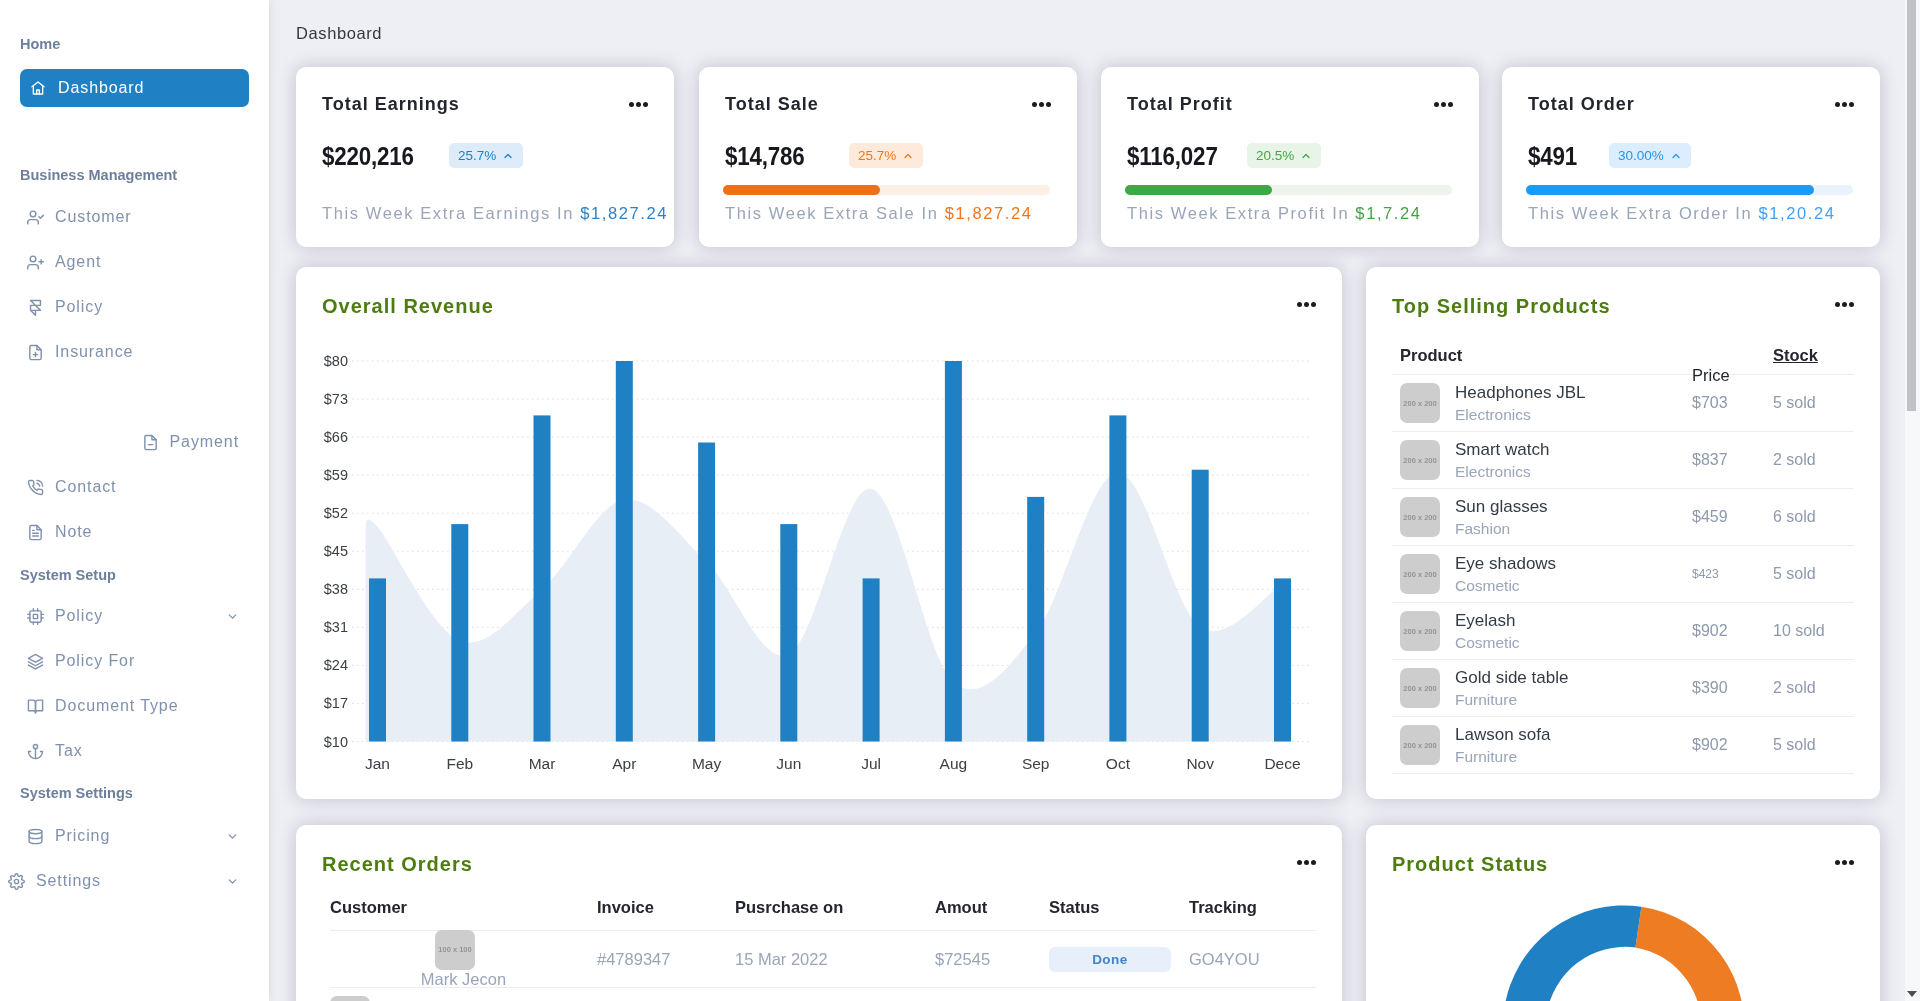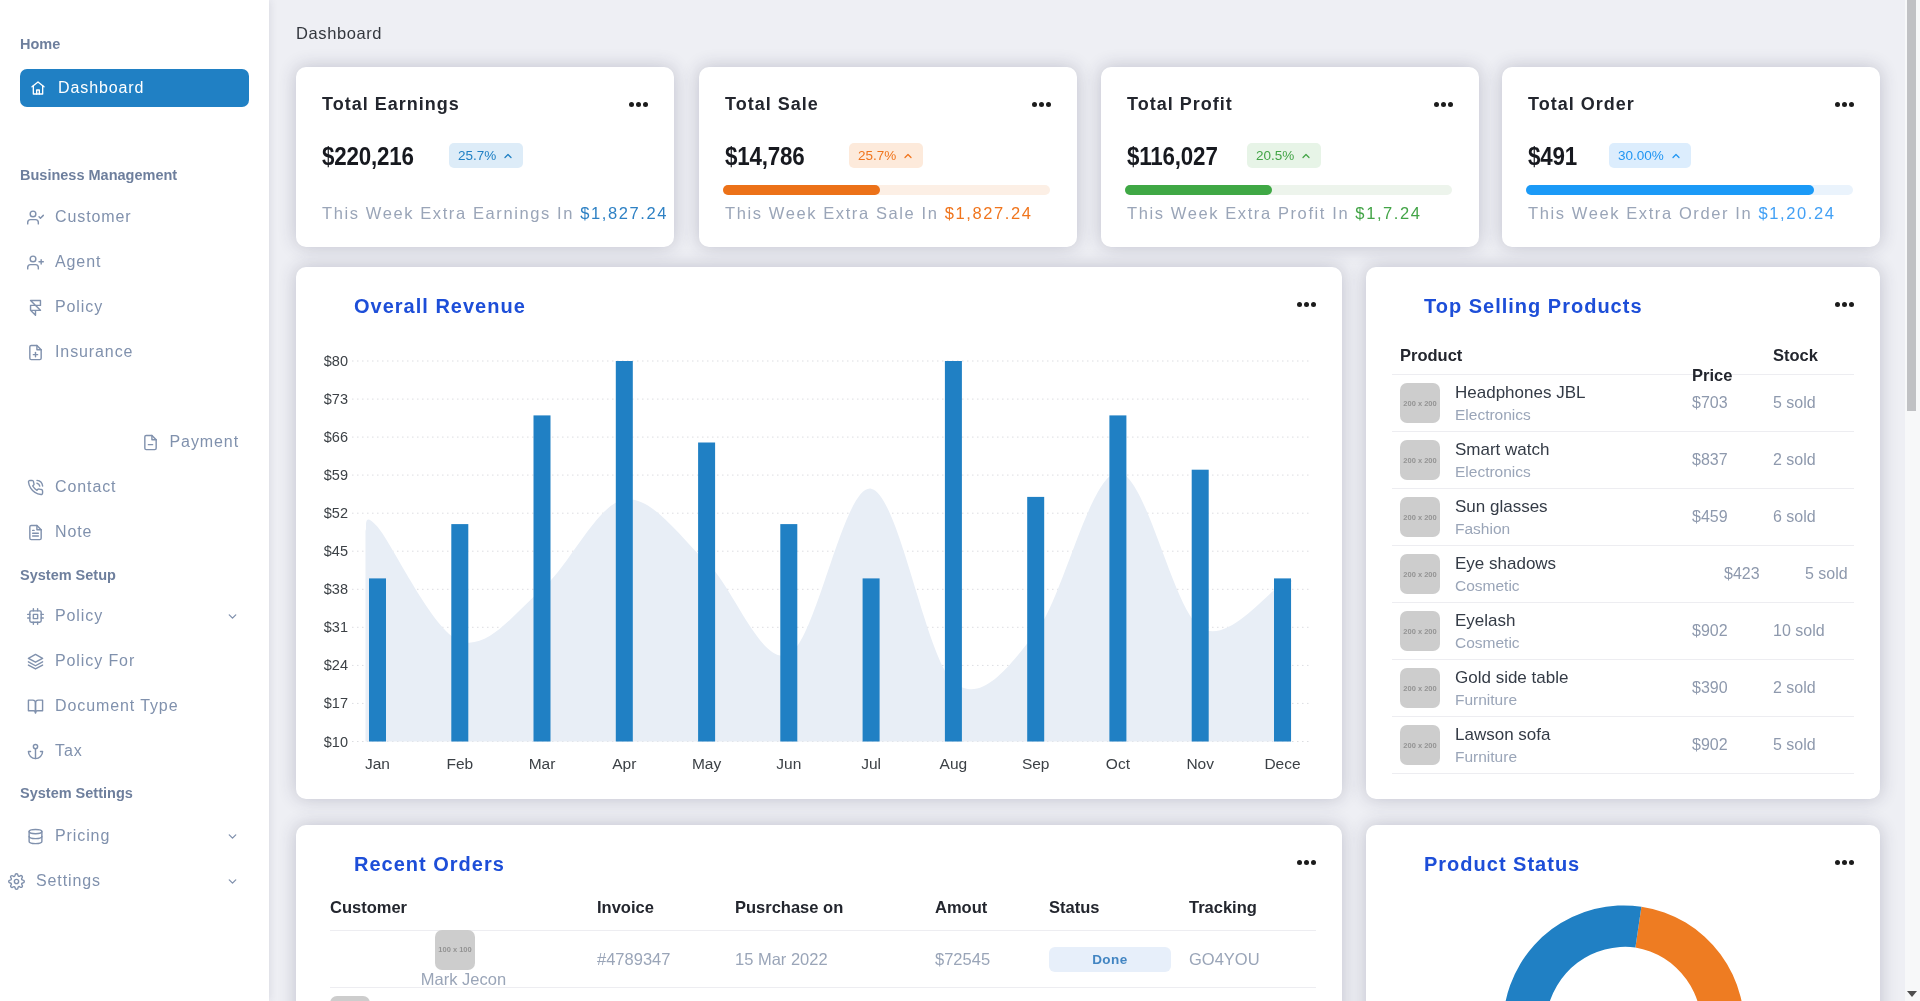--- a/index.html
+++ b/index.html
@@ -8,21 +8,21 @@
 .sec-label { position:absolute; left:20px; font-size:14.5px; font-weight:bold; color:#6e7f9d; }
 .nav-item { position:absolute; left:0; width:270px; display:flex; align-items:center; height:38px; padding:0 31px 0 27px; color:#8091ad; font-size:16px; letter-spacing:.9px; }
 .nav-item svg { width:17px; height:17px; margin-right:11px; flex:none; }
 .chev { margin-left:auto; width:13px !important; height:13px !important; margin-right:0 !important; }
 .nav-active { position:absolute; left:20px; width:229px; display:flex; align-items:center; background:#2080c4; color:#fff; border-radius:7px; padding:0 0 0 10px; height:38px; font-size:16px; letter-spacing:.9px; }
 .nav-active svg { width:16px; height:16px; margin-right:12px; }
 .main { position:absolute; left:271px; top:0; width:1649px; height:1001px; }
 .crumb { position:absolute; left:25px; top:24px; font-size:16.5px; color:#33373e; font-weight:500; letter-spacing:.6px; }
 .card { position:absolute; top:67px; width:378px; height:180px; background:#fff; border-radius:10px; box-shadow:0 0 18px rgba(44,46,78,.24); }
 .card h3 { font-size:18px; font-weight:600; color:#23262e; letter-spacing:1px; }
-.panel h3 { font-size:20px; font-weight:600; color:#1d4ed8; letter-spacing:1px;margin-left:32px; }
+.panel h3 { font-size:20px; font-weight:600; color:#4d7c0f; letter-spacing:1px; }
 .card h3 { position:absolute; left:26px; top:27px; }
 .dots { position:absolute; right:26px; top:35px; display:flex; gap:2.2px; }
 .dots i { width:5px; height:5px; border-radius:50%; background:#1c1c1c; }
 .val { position:absolute; display:inline-block; left:26px; top:74px; font-size:26px; font-weight:700; color:#17191f; letter-spacing:-.2px; transform:scaleX(.86); transform-origin:left center; }
 .badge { position:absolute; top:76px; display:inline-flex; align-items:center; height:25px; padding:0 9px; border-radius:5px; font-size:13.5px; font-weight:500; }
 .badge svg { width:12px; height:12px; margin-left:6px; }
 .pbar { position:absolute; left:24px; top:118px; width:327px; height:10px; border-radius:6px; }
 .pbar i { display:block; height:10px; border-radius:6px; }
 .sentence { position:absolute; left:26px; top:137px; font-size:16.5px; color:#9aa5b8; letter-spacing:1.6px; }
 .panel { position:absolute; background:#fff; border-radius:10px; box-shadow:0 0 18px rgba(44,46,78,.24); }
@@ -293,22 +293,22 @@
   <div class="panel" style="left:1095px; top:267px; width:514px; height:532px;">
     <h3>Top Selling Products</h3>
       <div class="dots">
         <i></i>
         <i></i>
         <i></i>
       </div>
     <div style="position:absolute;left:26px;top:70px;width:462px;">
 <div class="thead" style="display:flex;height:37px;align-items:center;">
           <div style="width:300px;font-weight:600;font-size:16.5px;color:#23262e;padding-left:8px;">Product</div>
-          <div style="width:81px;font-weight:700;font-size:16.5px;color:#23262e;margin-top:40px;">Price</div>
-          <div style="font-weight:600;font-size:16.5px;color:#23262e;">Stock</div>
+          <div style="width:81px;font-weight:400;font-size:16.5px;color:#23262e;margin-top:40px;">Price</div>
+          <div style="font-weight:600;font-size:16.5px;color:#23262e;text-decoration:underline;">Stock</div>
         </div>
 <div class="prow">
 <div style="width:300px;display:flex;align-items:center;padding-left:8px;">
             <div class="thumb200">200 x 200</div>
 <div>
               <div class="pname">Headphones JBL</div>
               <div class="pcat">Electronics</div>
             </div>
           </div>
 <div style="width:81px;color:#8e99ad;font-size:16px;">$703</div>
@@ -337,21 +337,21 @@
 <div style="color:#8e99ad;font-size:16px;">6 sold</div>
         </div>
 <div class="prow">
 <div style="width:300px;display:flex;align-items:center;padding-left:8px;">
             <div class="thumb200">200 x 200</div>
 <div>
               <div class="pname">Eye shadows</div>
               <div class="pcat">Cosmetic</div>
             </div>
           </div>
-<div style="width:81px;color:#8e99ad;font-size:16px;margin-left:32px;">$423</div>
+<div style="width:81px;color:#8e99ad;font-size:12px;">$423</div>
 <div style="color:#8e99ad;font-size:16px;">5 sold</div>
         </div>
 <div class="prow">
 <div style="width:300px;display:flex;align-items:center;padding-left:8px;">
             <div class="thumb200">200 x 200</div>
 <div>
               <div class="pname">Eyelash</div>
               <div class="pcat">Cosmetic</div>
             </div>
           </div>

